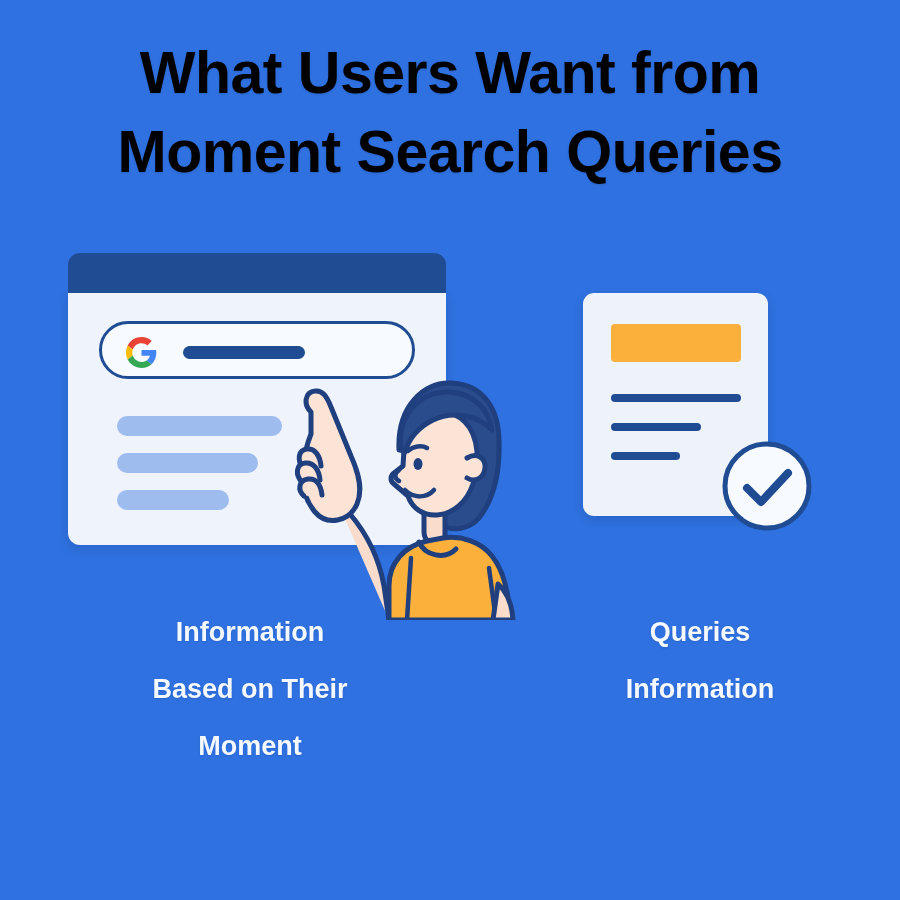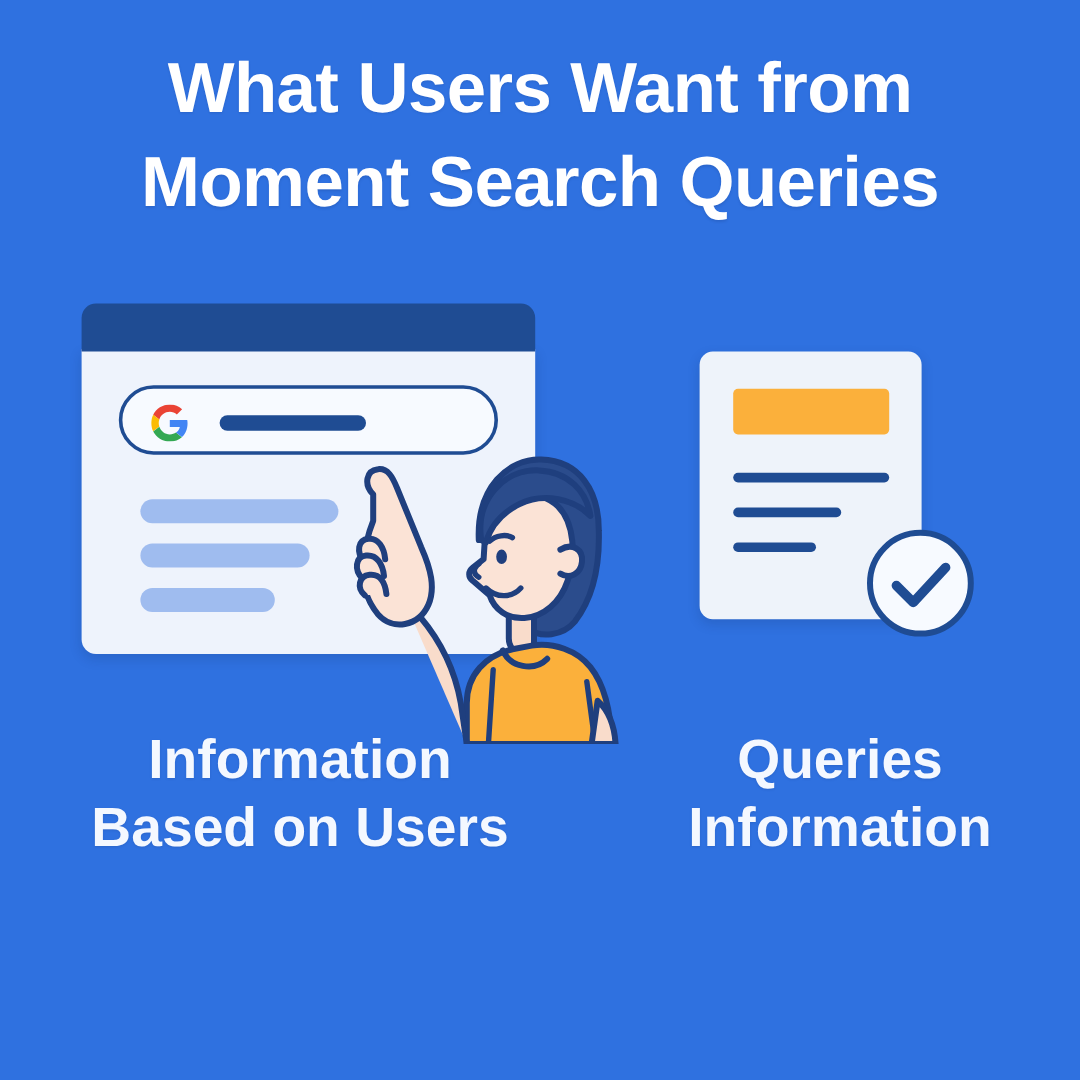--- a/index.html
+++ b/index.html
@@ -139,21 +139,21 @@
     left: 293px;
     top: 372px;
     width: 250px;
     height: 248px;
   }
 
   
   .caption {
     position: absolute;
     color: #F4F8FF;
-    font-size: 46px;
+    font-size: 27px;
     font-weight: bold;
     line-height: 57px;
     text-align: center;
     text-shadow: 0 1px 2px rgba(20,50,110,0.18);
   }
   #caption-left {
     left: 48px;
     top: 604px;
     width: 404px;
   }
@@ -162,21 +162,21 @@
     top: 604px;
     width: 390px;
   }
   .caption .cline { display: block; }
 </style>
 </head>
 <body>
 
 <div id="canvas" style="background: rgb(47, 113, 224);">
 
-  <div id="title" style="color: #ffffff;">
+  <div id="title" style="color: #000000;">
     <span class="tline">What Users Want from</span>
     <span class="tline">Moment Search Queries</span>
   </div>
 
   <div id="browser-window">
 
     <div id="browser-body" style="background: rgb(238, 243, 252);"></div>
     <div id="browser-titlebar" style="background: rgb(31, 76, 147);"></div>
 
     <div id="search-bar">
@@ -252,21 +252,22 @@
     <div class="doc-line d2" style="width: 69px; background: rgb(31, 76, 147);"></div>
   </div>
 
   <svg id="check-badge" viewBox="0 0 92 92">
     <circle cx="46" cy="46" r="42" fill="#F7FAFF" stroke="#1F4C93" stroke-width="5"></circle>
     <path d="M26 48 L40 62 L67 33" fill="none" stroke="#1F4C93" stroke-width="8" stroke-linecap="round" stroke-linejoin="round"></path>
   </svg>
 
   <div class="caption" id="caption-left" style="color: rgb(244, 248, 255);">
     <span class="cline">Information</span>
-    <span class="cline">Based on Users</span>
+    <span class="cline">Based on Their</span>
+    <span class="cline">Moment</span>
   </div>
 
   <div class="caption" id="caption-right" style="color: rgb(244, 248, 255);">
     <span class="cline">Queries</span>
     <span class="cline">Information</span>
   </div>
 
 </div>
 
 </body></html>

